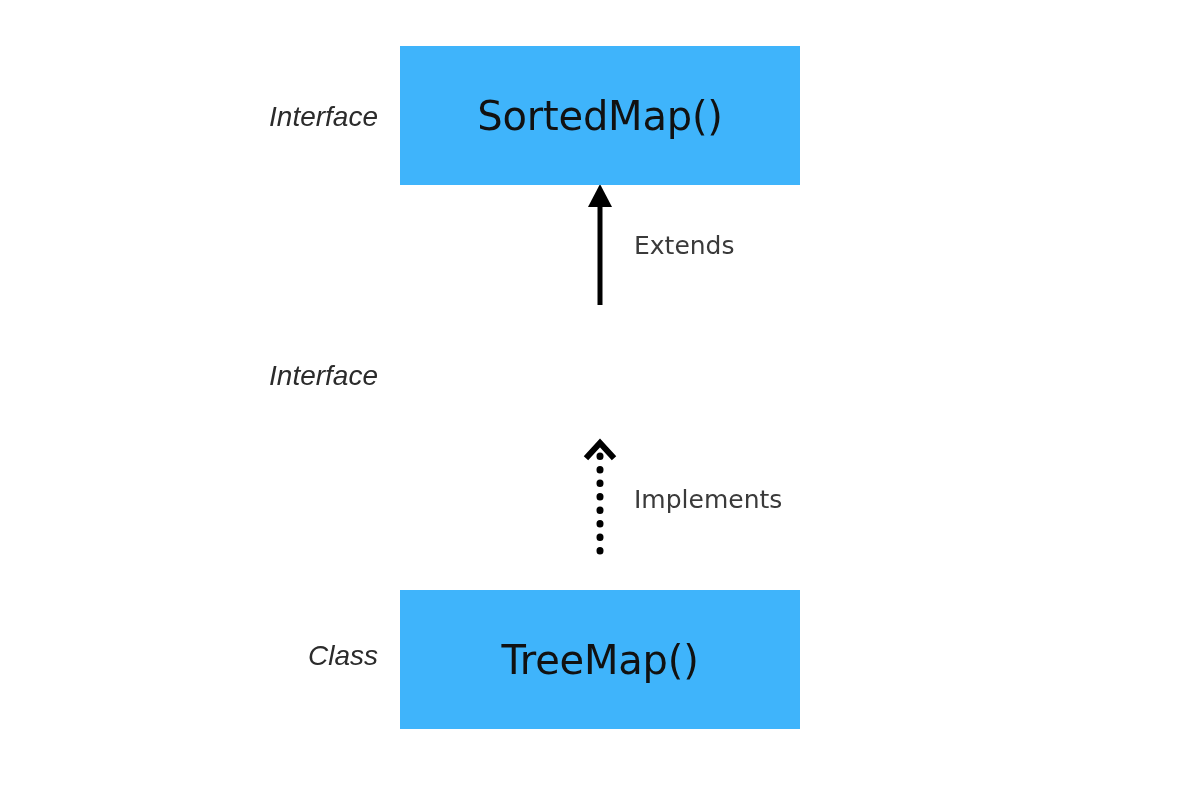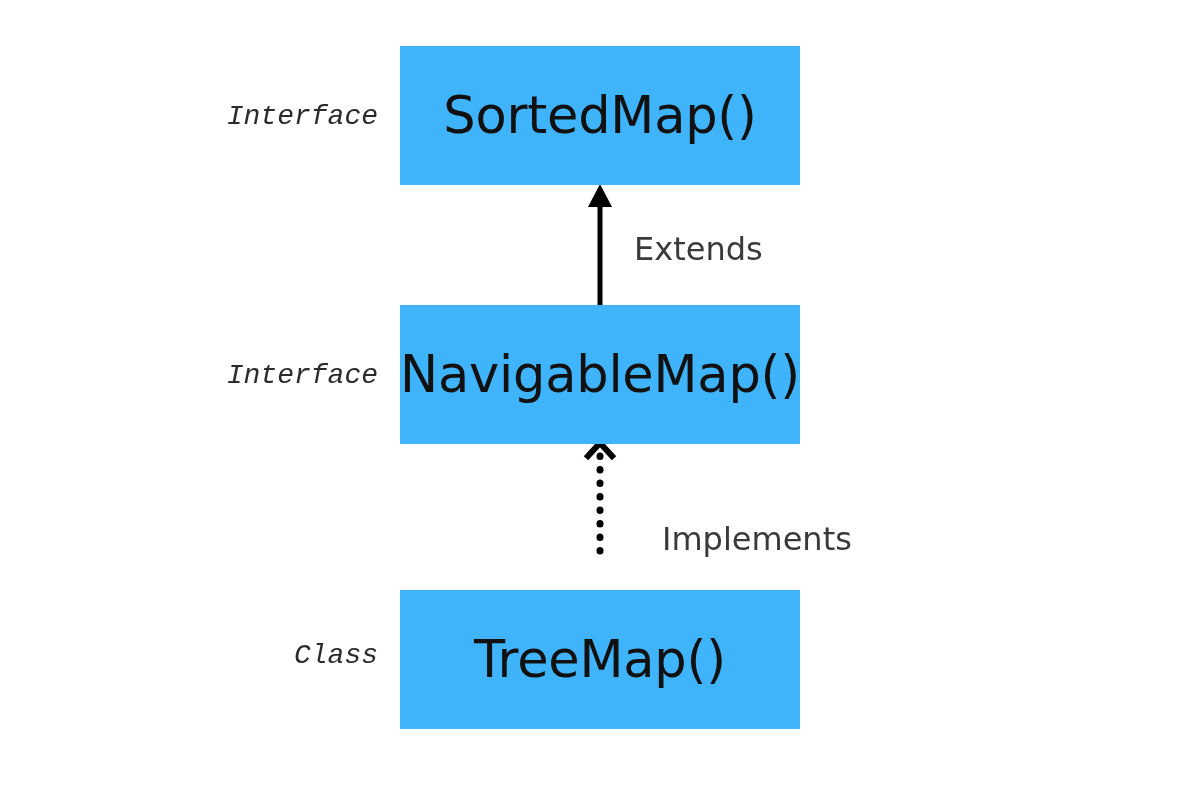--- a/index.html
+++ b/index.html
@@ -28,39 +28,39 @@
     width: 400px;
     height: 139px;
     background: #3fb4fb;
     display: flex;
     align-items: center;
     justify-content: center;
     box-sizing: border-box;
   }
   .node-title {
     font-family: "DejaVu Sans", sans-serif;
-    font-size: 51px;
+    font-size: 40px;
     font-weight: 400;
     color: #111111;
     letter-spacing: -0.2px;
     line-height: 1;
     white-space: nowrap;
   }
 
   #box-sortedmap    { top: 46px; }
   #box-navigablemap { top: 305px; }
   #box-treemap      { top: 550px; margin-top: 40px; }
 
   
   .stereotype {
     position: absolute;
     left: 120px;
     width: 258px;
     text-align: right;
-    font-family: Liberation Mono, monospace;
+    font-family: Liberation Sans, sans-serif;
     font-size: 28px;
     font-style: italic;
     font-weight: 300;
     color: #2b2b2b;
     line-height: 1;
     white-space: nowrap;
   }
   #stereo-sortedmap    { top: 103px; }
   #stereo-navigablemap { top: 362px; }
   #stereo-treemap      { top: 642px; }
@@ -72,28 +72,28 @@
     top: 0;
     width: 1200px;
     height: 800px;
     pointer-events: none;
   }
 
   
   .edge-label {
     position: absolute;
     font-family: "DejaVu Sans", sans-serif;
-    font-size: 32px;
+    font-size: 25px;
     font-weight: 400;
     color: #3a3a3a;
     line-height: 1;
     white-space: nowrap;
   }
   #label-extends    { left: 634px; top: 233px; }
-  #label-implements { left: 662px; top: 487px; margin-top: 36px; }
+  #label-implements { left: 634px; top: 487px; }
 </style>
 </head>
 <body>
 
 <div id="diagram">
 
   <svg id="connectors" viewBox="0 0 1200 800" width="1200" height="800" xmlns="http://www.w3.org/2000/svg">
 
     <g>
       <line x1="600" y1="305" x2="600" y2="203" stroke="#000000" stroke-width="5"></line>
@@ -109,23 +109,20 @@
   <div class="stereotype" id="stereo-sortedmap">Interface</div>
 
   <div class="stereotype" id="stereo-navigablemap">Interface</div>
 
   <div class="stereotype" id="stereo-treemap">Class</div>
 
   <div class="node-box" id="box-sortedmap">
     <span class="node-title">SortedMap()</span>
   </div>
 
-  <div class="node-box" id="box-navigablemap">
-    <span class="node-title">NavigableMap()</span>
-  </div>
 
   <div class="node-box" id="box-treemap">
     <span class="node-title">TreeMap()</span>
   </div>
 
   <div class="edge-label" id="label-extends">Extends</div>
 
   <div class="edge-label" id="label-implements">Implements</div>
 
 </div>

